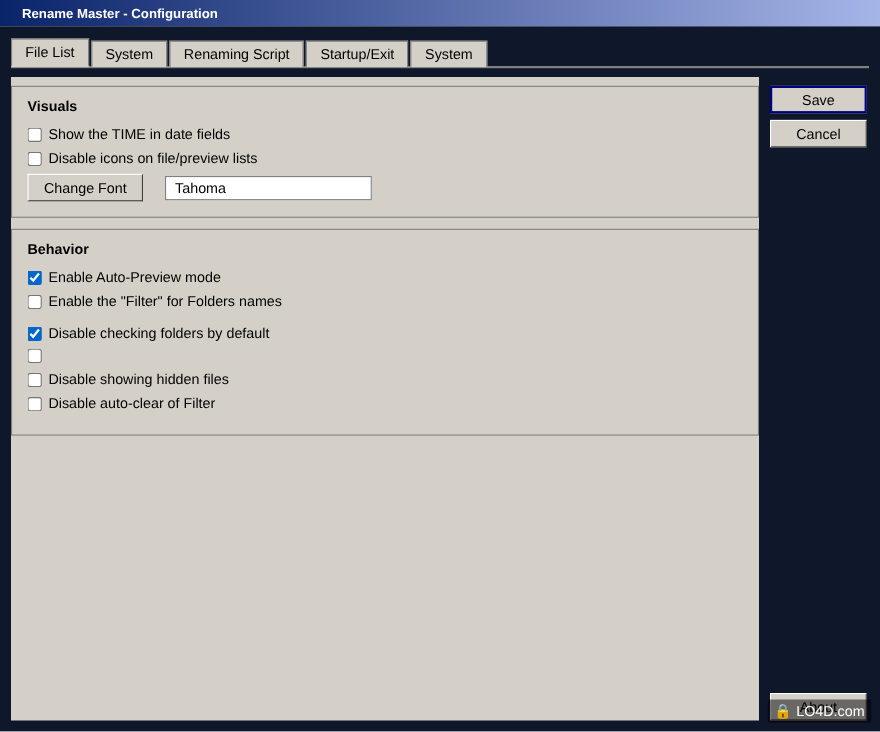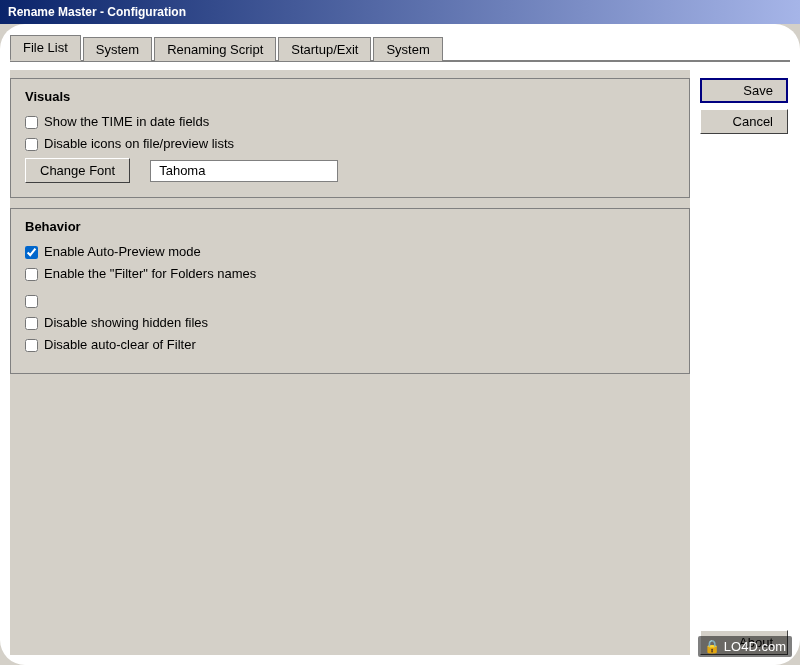--- a/index.html
+++ b/index.html
@@ -8,35 +8,34 @@
       font-size: 13px;
       background: #d4d0c8;
       width: 800px;
       height: 665px;
       overflow: hidden;
     }
 
     .title-bar {
       background: linear-gradient(to right, #0a246a, #a6b5e8);
       color: white;
-      padding: 4px 8px;
+      padding: 4px 20px;
       font-size: 12px;
       font-weight: bold;
       height: 24px;
       display: flex;
       align-items: center;
     }
 
     .window {
-      background: #ffffff;
+      background: #0f172a;
       padding: 10px;
       height: calc(665px - 24px);
       display: flex;
       flex-direction: column;
-      border-radius: 25px;
     }
 
     .tab-bar {
       display: flex;
       align-items: flex-end;
       border-bottom: 2px solid #808080;
       margin-bottom: 0;
     }
 
     .tab {
@@ -122,21 +121,21 @@
       border: 1px solid #808080;
       border-right-color: #404040;
       border-bottom-color: #404040;
       border-left-color: #ffffff;
       border-top-color: #ffffff;
       padding: 4px 14px;
       cursor: pointer;
       font-family: Tahoma, Arial, sans-serif;
       font-size: 13px;
       min-width: 75px;
-      text-align: right;
+      text-align: center;
     }
 
     .btn-primary {
       border: 2px solid #000080;
       padding: 3px 13px;
     }
 
     .sidebar-buttons {
       display: flex;
       flex-direction: column;
@@ -230,20 +229,24 @@
             <div class="checkbox-row">
               <input type="checkbox" id="auto-preview" checked="" style="">
               <label for="auto-preview">Enable Auto-Preview mode</label>
             </div>
 
             <div class="checkbox-row" style="margin-bottom:14px;">
               <input type="checkbox" id="filter-folders" style="">
               <label for="filter-folders">Enable the "Filter" for Folders names</label>
             </div>
 
+            <div class="checkbox-row">
+              <input type="checkbox" id="disable-folders" checked="" style="">
+              <label for="disable-folders">Disable checking folders by default</label>
+            </div>
 
             <div class="checkbox-row">
               <input type="checkbox" id="disable-thumbnail" style="">
             </div>
 
             <div class="checkbox-row">
               <input type="checkbox" id="disable-hidden" style="">
               <label for="disable-hidden">Disable showing hidden files</label>
             </div>
 

